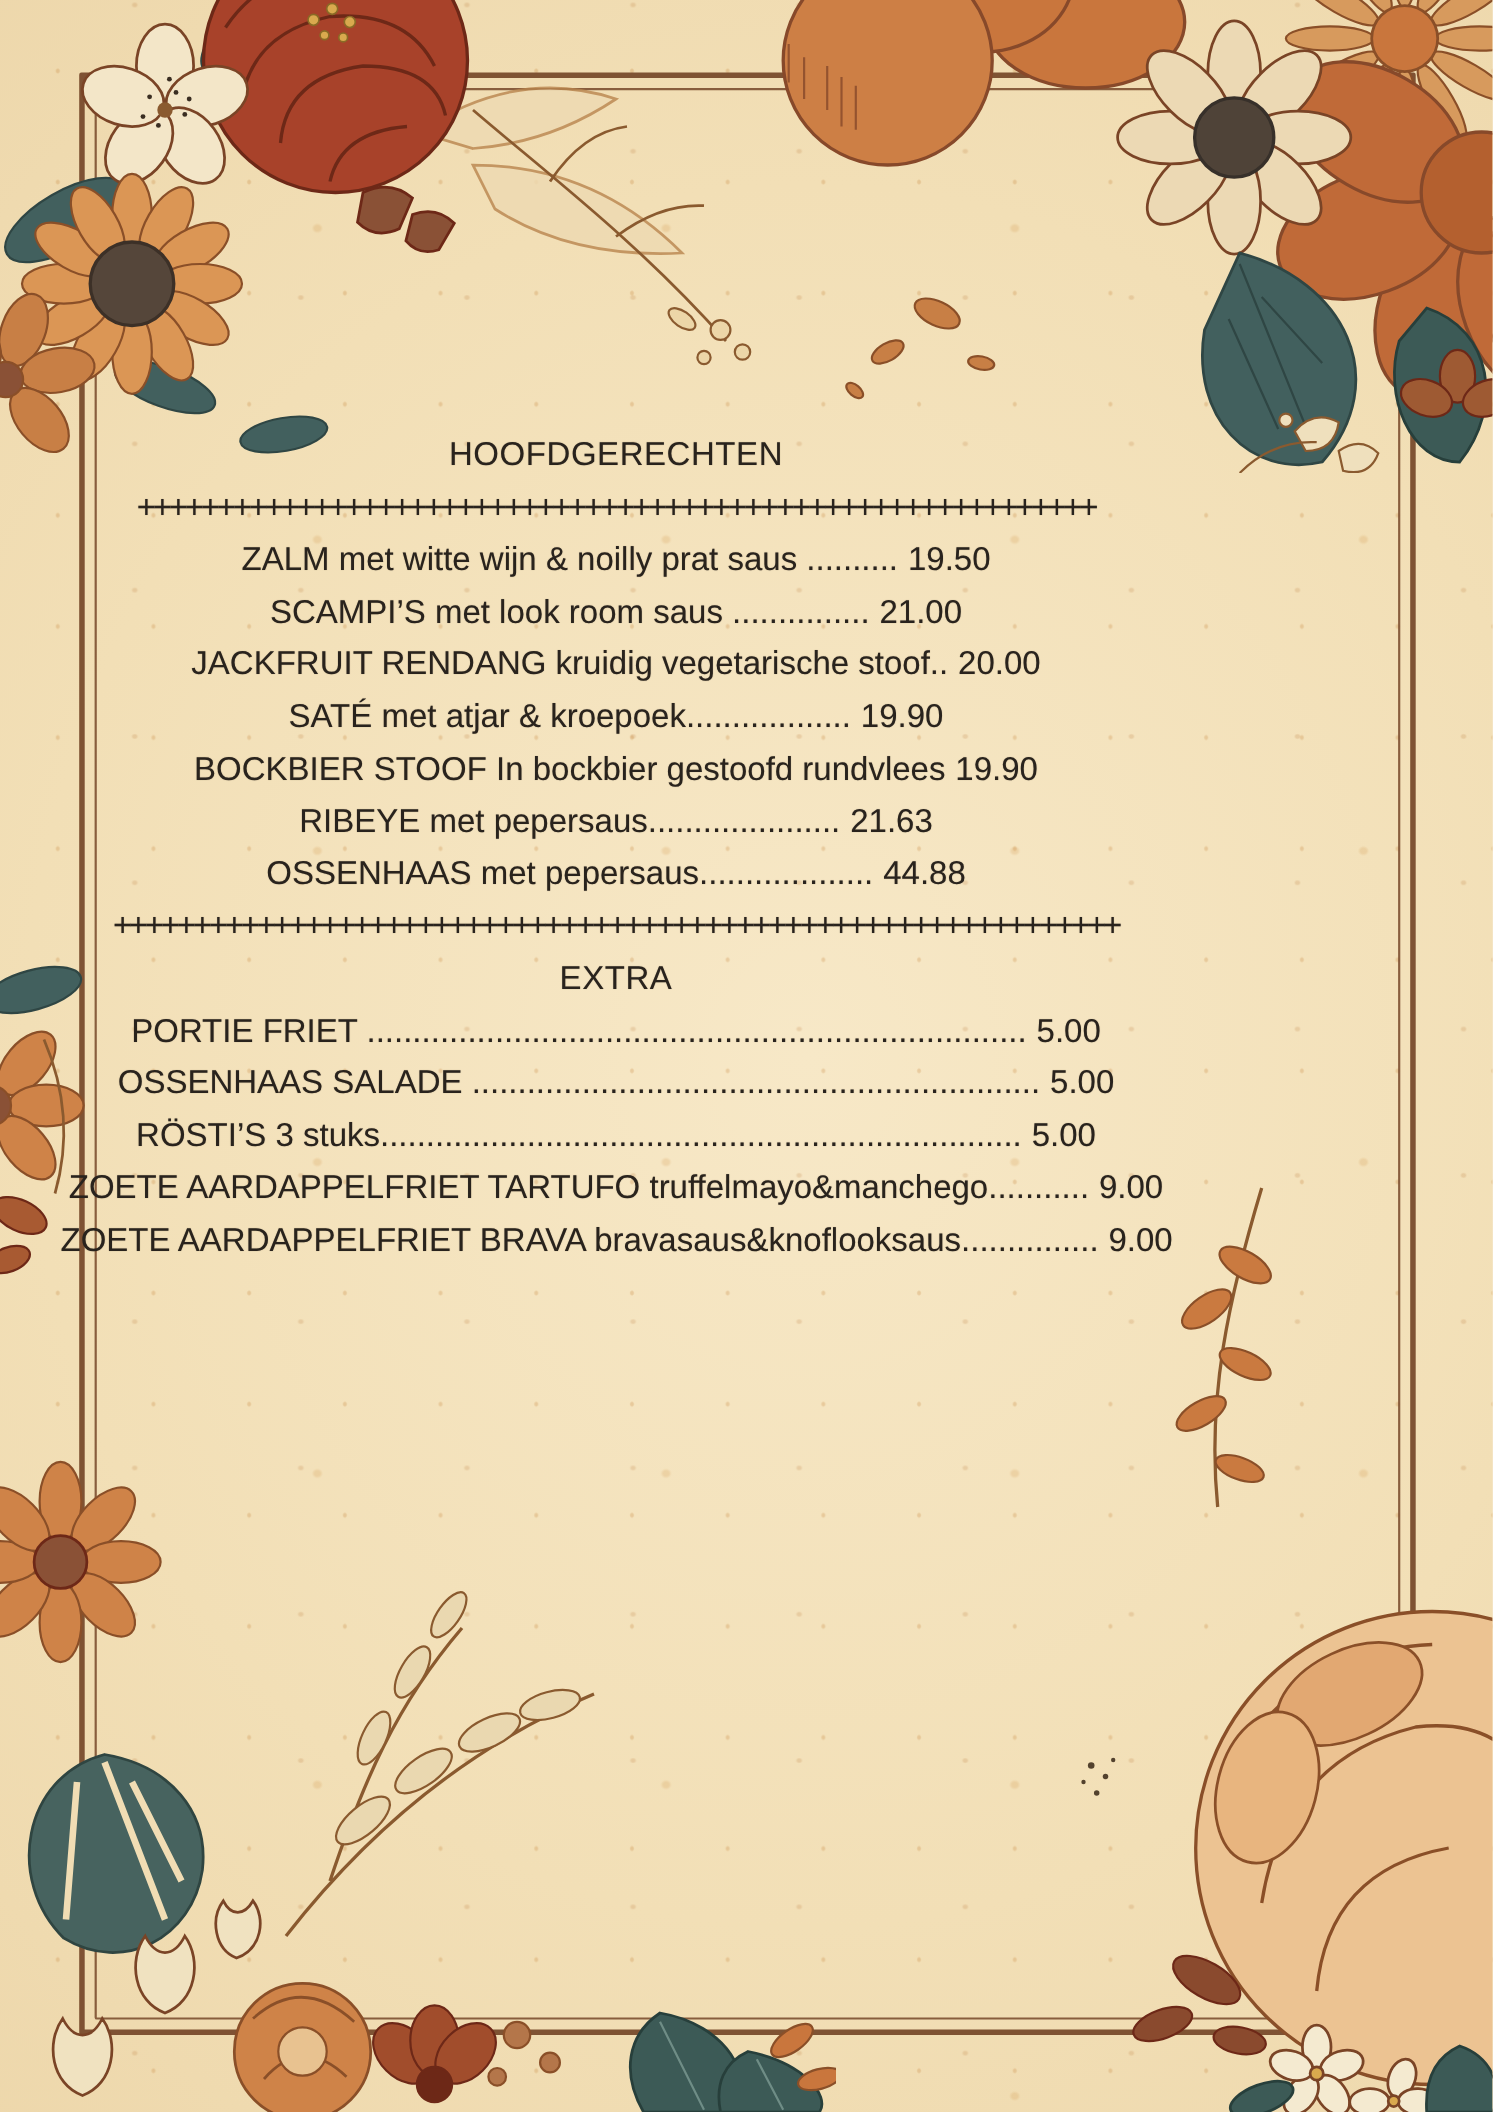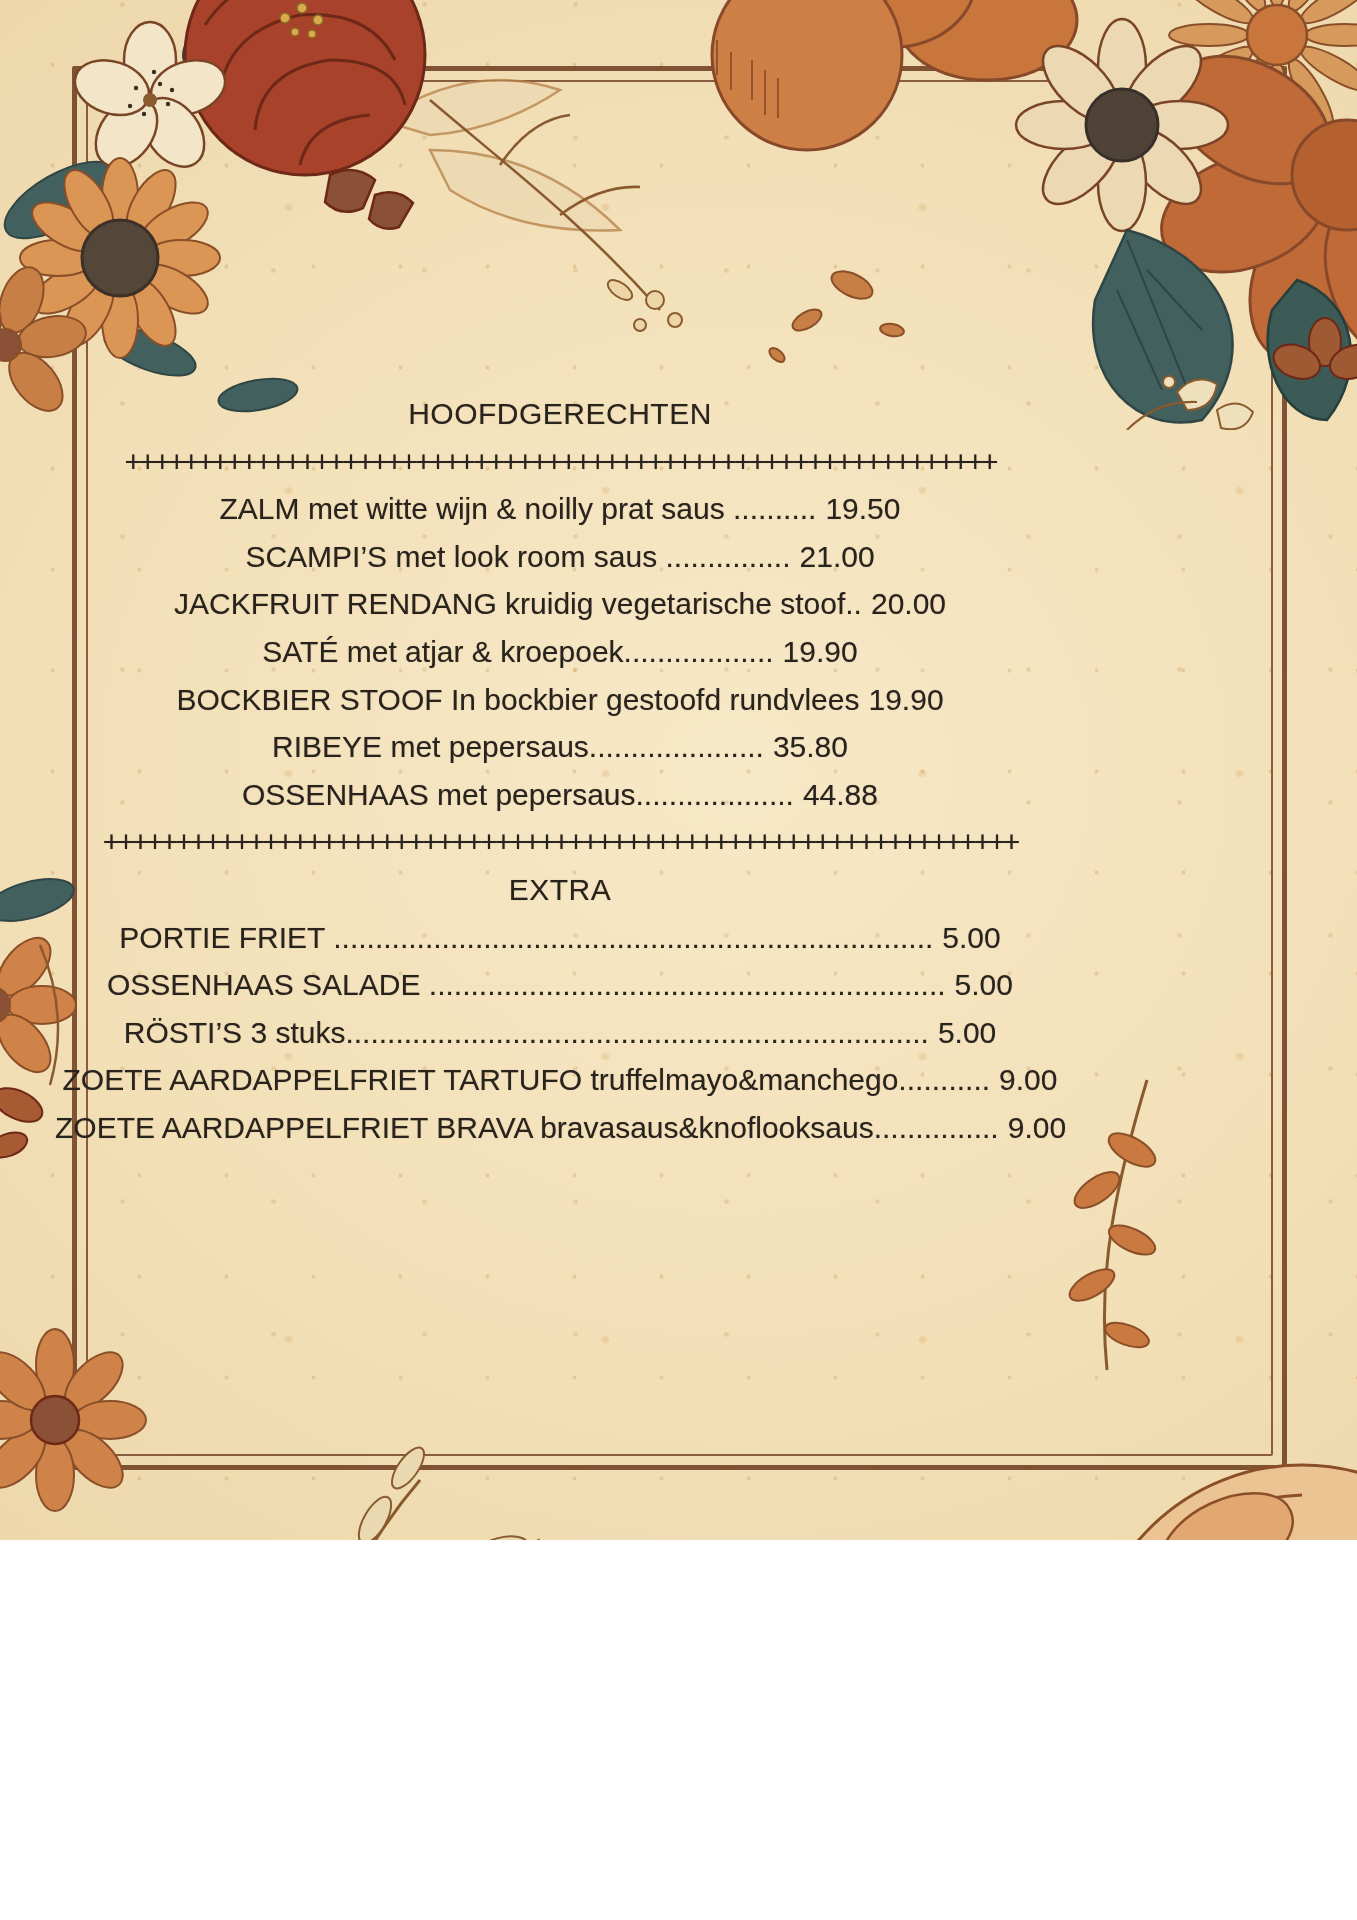--- a/index.html
+++ b/index.html
@@ -1,18 +1,18 @@
 <!DOCTYPE html>
 <html><head>
 <meta charset="utf-8">
 <style>
   html,body{margin:0;padding:0;}
   body{width:1357px;height:1920px;overflow:hidden;position:relative;
        font-family:"Liberation Sans", sans-serif;}
-  .page{position:absolute;inset:0;width:1357px;height:1540px;overflow:hidden;
+  .page{position:absolute;inset:0;width:1357px;height:1920px;overflow:hidden;
     background-color:#f1ddb4;
     background-image:
       radial-gradient(rgba(192,120,44,.25) 1.1px, rgba(192,120,44,0) 2.4px),
       radial-gradient(rgba(176,102,36,.18) 1.6px, rgba(176,102,36,0) 3.2px),
       radial-gradient(rgba(205,140,60,.20) 2.6px, rgba(205,140,60,0) 5.2px),
       radial-gradient(95% 75% at 54% 50%, #f7e8c7 0%, #f2dfb6 55%, #ecd5a8 100%);
     background-size:87px 101px, 151px 133px, 317px 283px, 100% 100%;
     background-position:9px 14px, 47px 71px, 130px 66px, 0 0;}
   .frame{position:absolute;z-index:1;border-radius:2px;}
   .frame.outer{left:72px;top:66px;right:70px;bottom:70px;border:5px solid rgba(117,70,40,.92);}
@@ -321,21 +321,21 @@
 
   <div class="content">
     <div class="line title">HOOFDGERECHTEN</div>
     <div class="line divider">++++++++++++++++++++++++++++++++++++++++++++++++++++++++++++</div>
 
     <div class="line item"><span>ZALM met witte wijn &amp; noilly prat saus ..........</span><span class="price">19.50</span></div>
     <div class="line item"><span>SCAMPI’S met look room saus ...............</span><span class="price">21.00</span></div>
     <div class="line item"><span>JACKFRUIT RENDANG kruidig vegetarische stoof..</span><span class="price">20.00</span></div>
     <div class="line item"><span>SATÉ met atjar &amp; kroepoek..................</span><span class="price">19.90</span></div>
     <div class="line item"><span>BOCKBIER STOOF In bockbier gestoofd rundvlees</span><span class="price">19.90</span></div>
-    <div class="line item"><span>RIBEYE met pepersaus.....................</span><span class="price">35.80</span></div>
+    <div class="line item"><span>RIBEYE met pepersaus.....................</span><span class="price">21.63</span></div>
     <div class="line item"><span>OSSENHAAS met pepersaus...................</span><span class="price">44.88</span></div>
 
     <div class="line divider">+++++++++++++++++++++++++++++++++++++++++++++++++++++++++++++++</div>
     <div class="line title">EXTRA</div>
 
     <div class="line item"><span>PORTIE FRIET ........................................................................</span><span class="price">5.00</span></div>
     <div class="line item"><span>OSSENHAAS SALADE ..............................................................</span><span class="price">5.00</span></div>
     <div class="line item"><span>RÖSTI’S 3 stuks......................................................................</span><span class="price">5.00</span></div>
     <div class="line item"><span>ZOETE AARDAPPELFRIET TARTUFO truffelmayo&amp;manchego...........</span><span class="price">9.00</span></div>
     <div class="line item"><span>ZOETE AARDAPPELFRIET BRAVA bravasaus&amp;knoflooksaus...............</span><span class="price">9.00</span></div>

